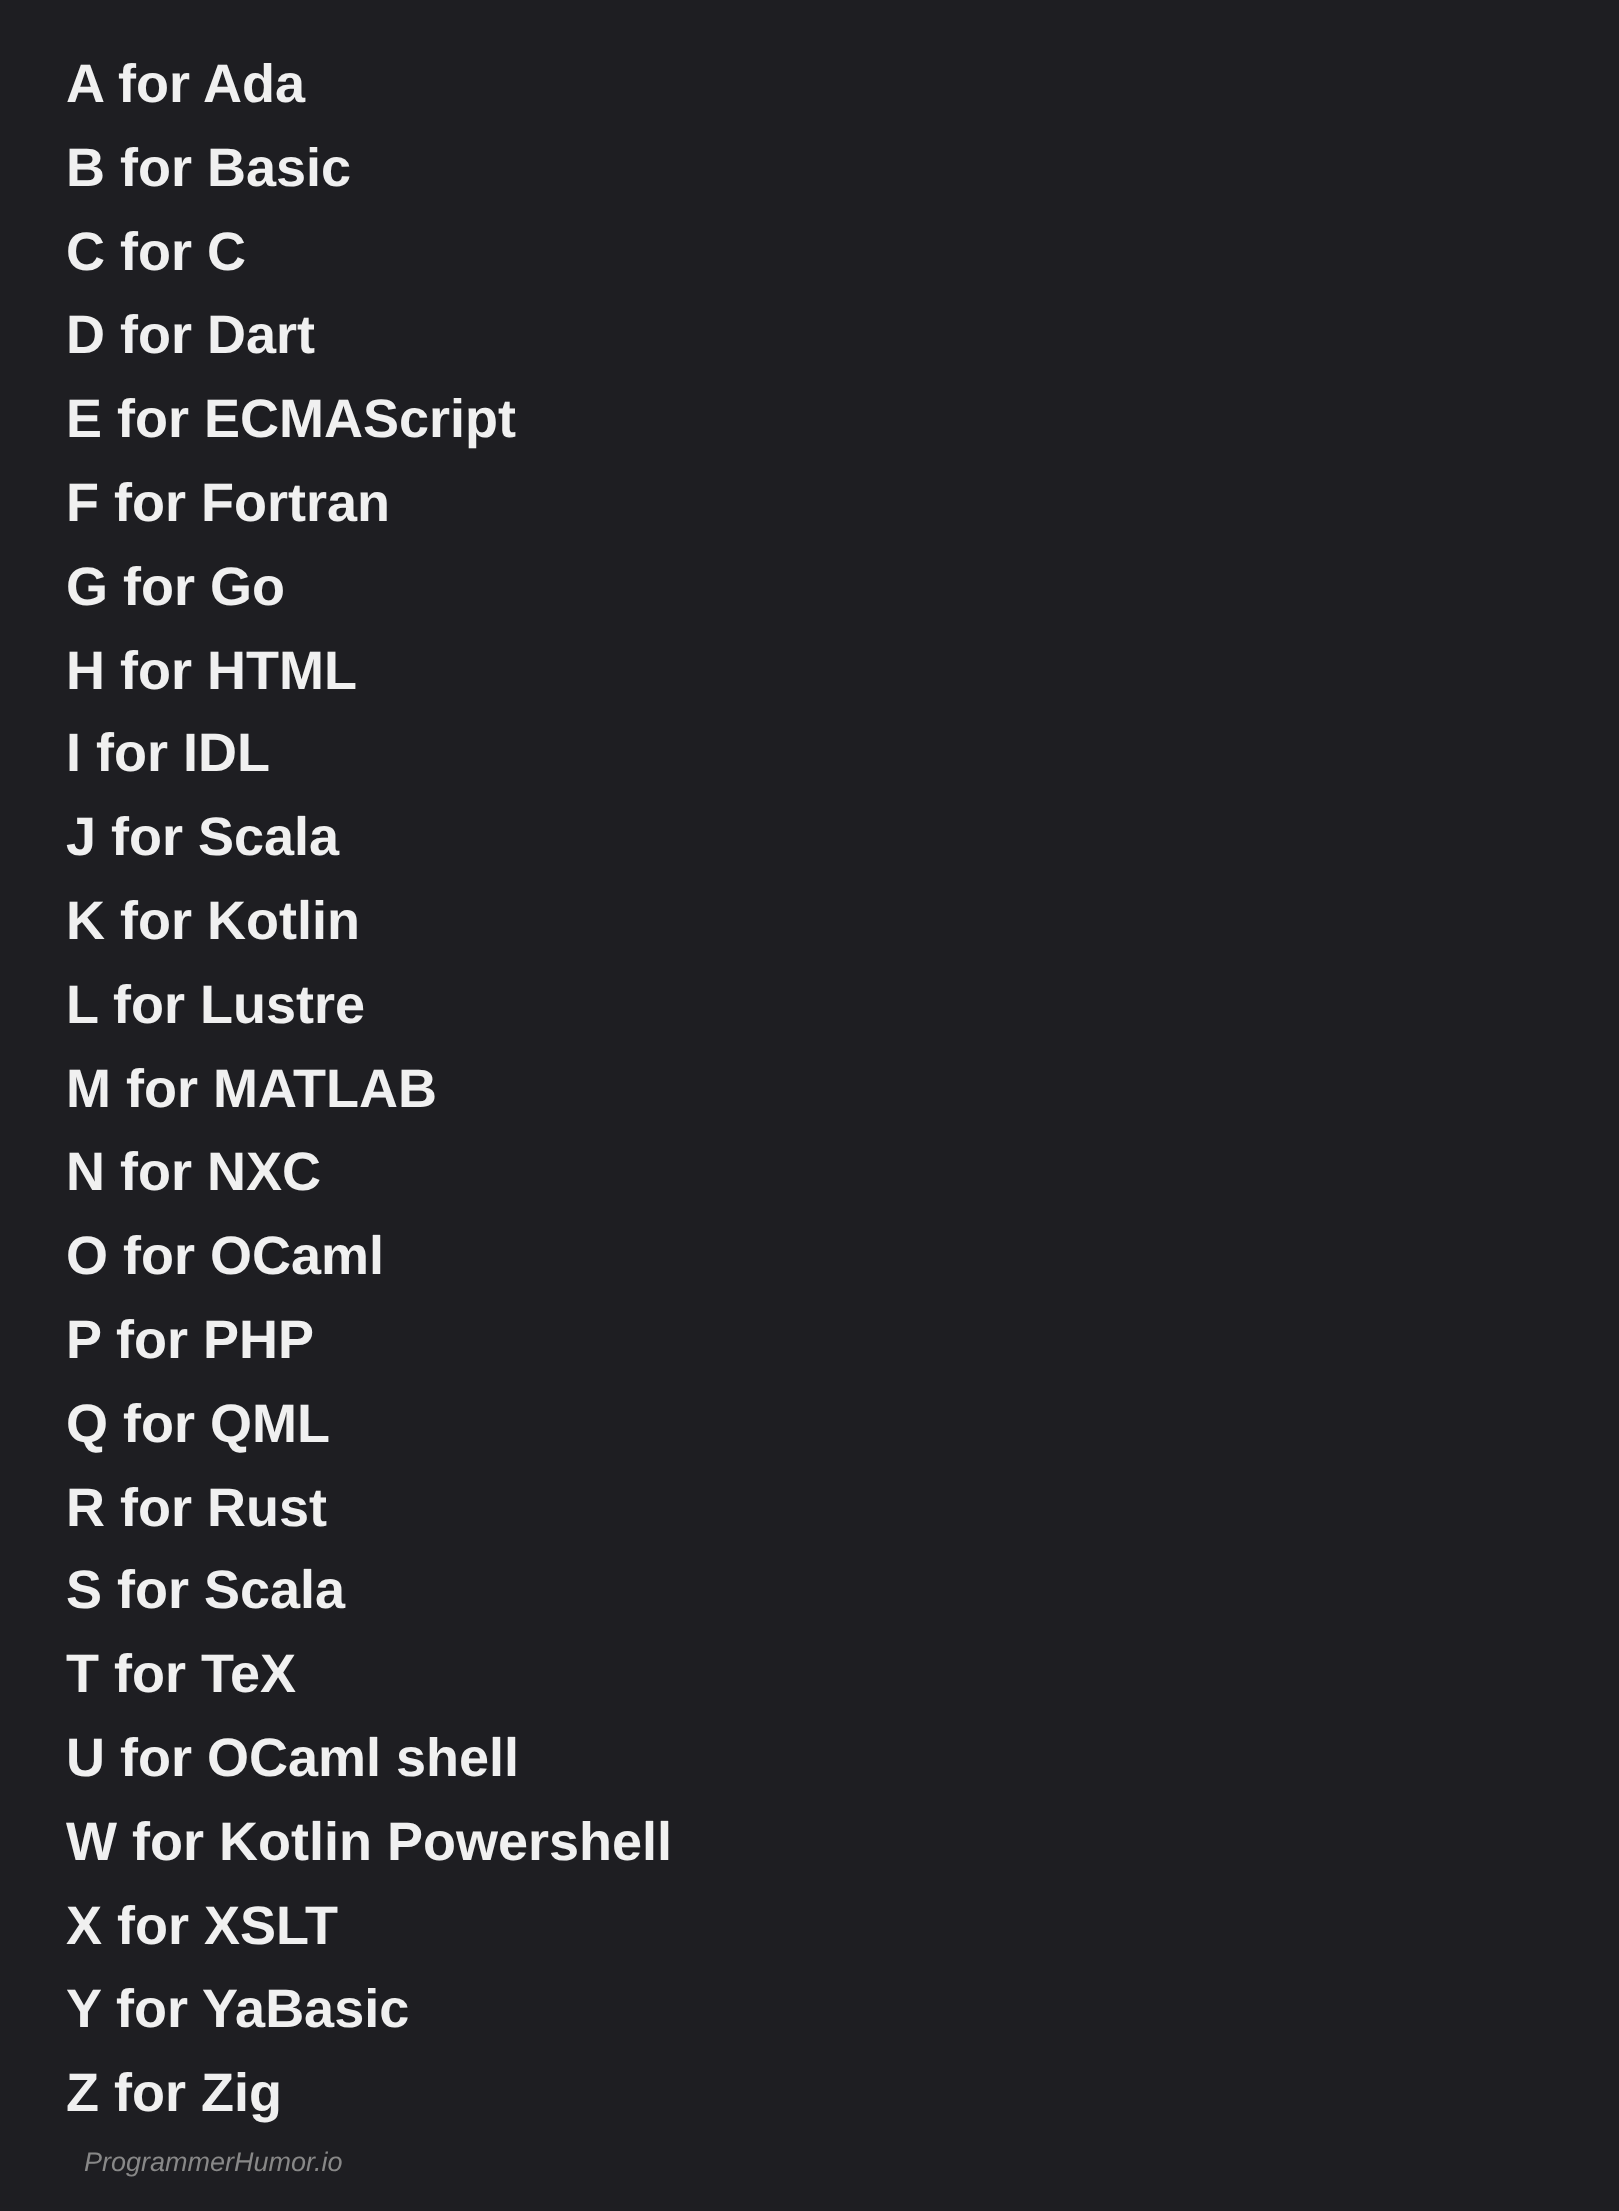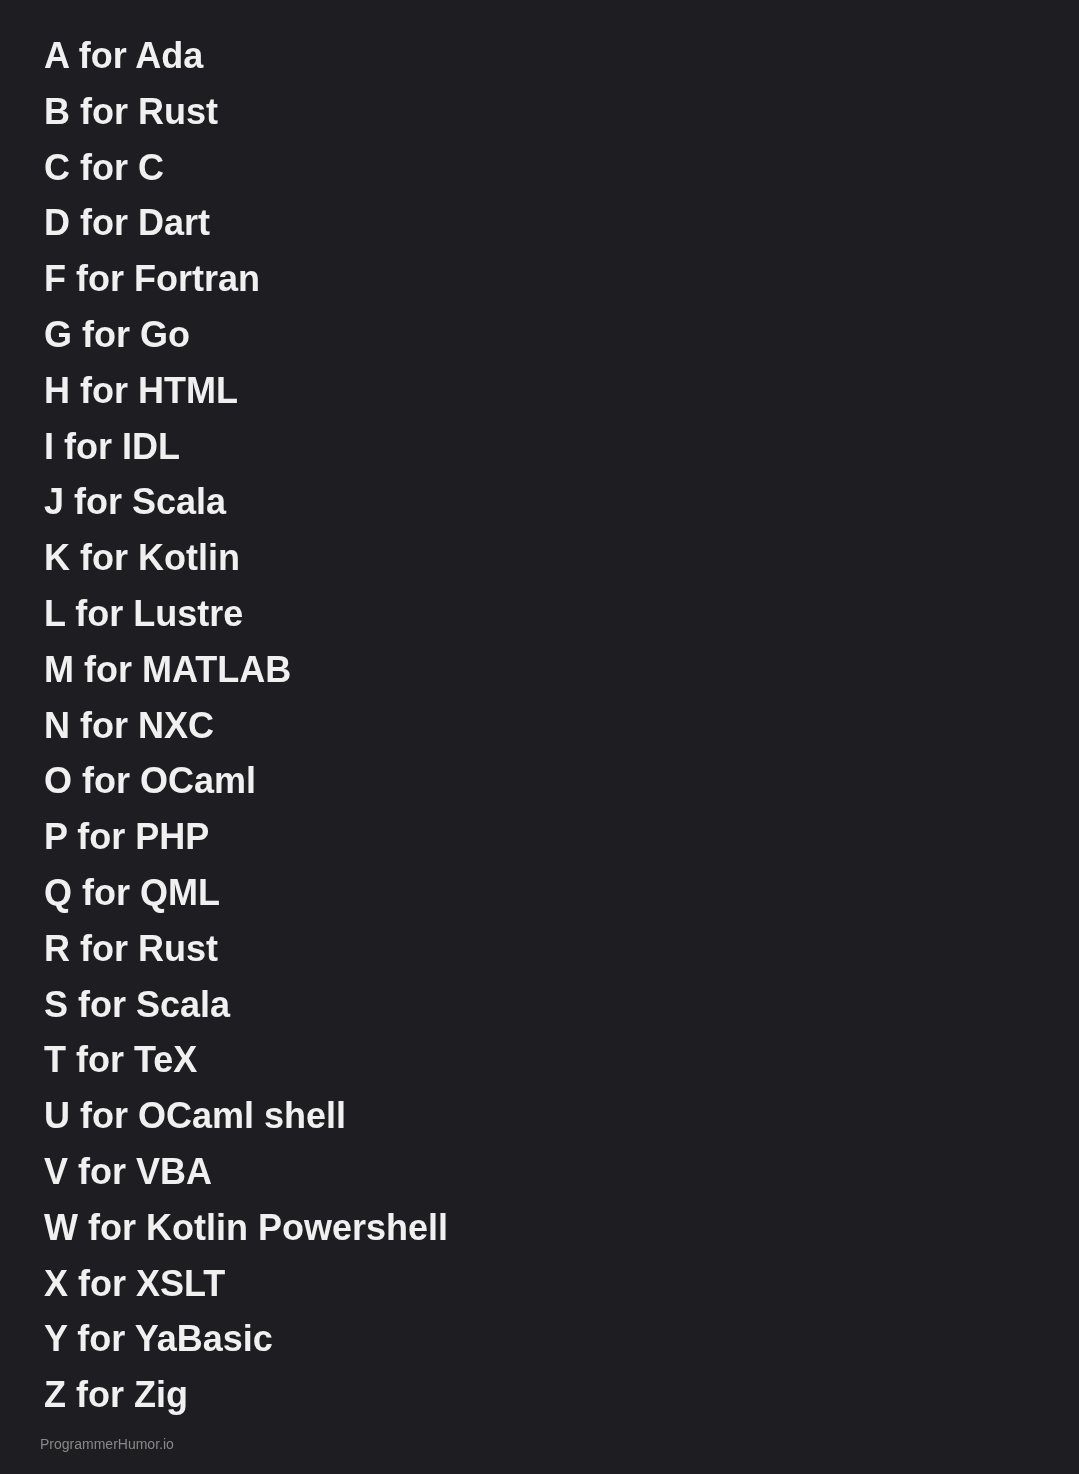--- a/index.html
+++ b/index.html
@@ -25,49 +25,50 @@
       margin: 0;
     }
 
     .alphabet-list li {
       font-weight: 700;
     }
 
     .footer {
       position: fixed;
       bottom: 18px;
-      left: 40px;
-      font-size: 14px;
+      left: 56px;
+      font-size: 18px;
       color: #888;
+      font-style: italic;
     }
   </style>
 </head>
 <body>
 
 <ul class="alphabet-list" id="list-container">
 <li>A for Ada</li>
-    <li>B for Rust</li>
+    <li>B for Basic</li>
     <li>C for C</li>
     <li>D for Dart</li>
+    <li>E for ECMAScript</li>
     <li>F for Fortran</li>
     <li>G for Go</li>
     <li>H for HTML</li>
     <li>I for IDL</li>
     <li>J for Scala</li>
     <li>K for Kotlin</li>
     <li>L for Lustre</li>
     <li>M for MATLAB</li>
     <li>N for NXC</li>
     <li>O for OCaml</li>
     <li>P for PHP</li>
     <li>Q for QML</li>
     <li>R for Rust</li>
     <li>S for Scala</li>
     <li>T for TeX</li>
     <li>U for OCaml shell</li>
-    <li>V for VBA</li>
     <li>W for Kotlin Powershell</li>
     <li>X for XSLT</li>
     <li>Y for YaBasic</li>
     <li>Z for Zig</li>
   </ul>
 
 <div class="footer" id="footer-site">ProgrammerHumor.io</div>
 
 </body></html>

